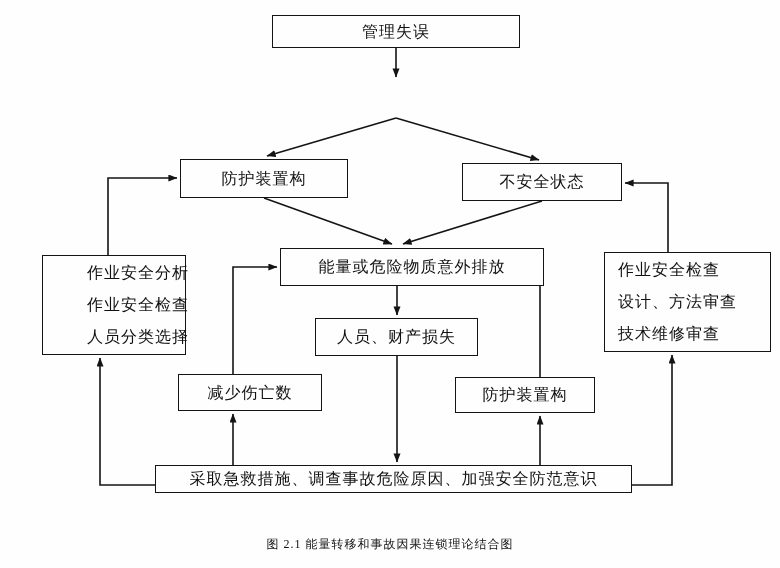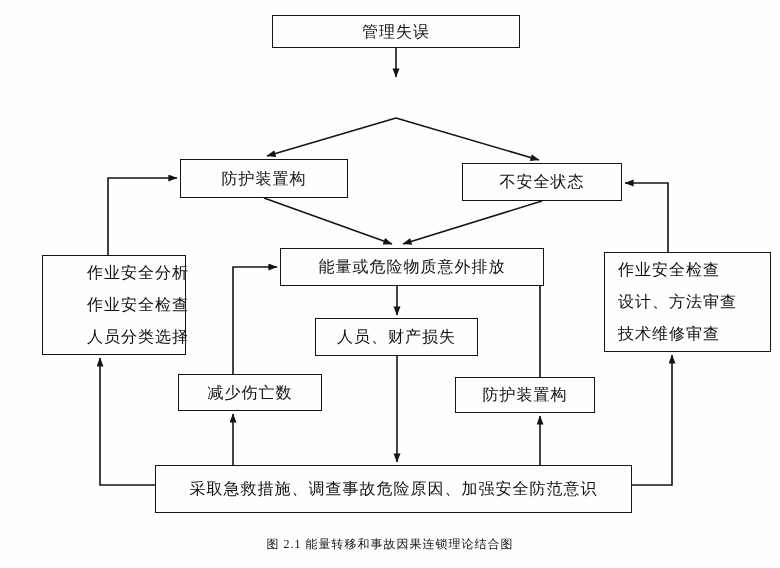--- a/index.html
+++ b/index.html
@@ -63,21 +63,21 @@
   #n-management   { left: 272px; top: 15px;  width: 248px; height: 33px; }
   #n-personal-env { left: 272px; top: 81px;  width: 248px; height: 37px; }
   #n-unsafe-act   { left: 180px; top: 159px; width: 168px; height: 39px; }
   #n-unsafe-state { left: 462px; top: 163px; width: 160px; height: 38px; }
   #n-left-meas    { left: 42px;  top: 255px; width: 144px; height: 100px; padding-left: 44px; }
   #n-energy       { left: 280px; top: 248px; width: 264px; height: 38px; }
   #n-right-meas   { left: 604px; top: 252px; width: 167px; height: 100px; }
   #n-loss         { left: 315px; top: 318px; width: 163px; height: 38px; }
   #n-reduce       { left: 178px; top: 374px; width: 144px; height: 37px; }
   #n-protect      { left: 455px; top: 377px; width: 140px; height: 36px; }
-  #n-bottom       { left: 155px; top: 465px; width: 477px; height: 48px; }
+  #n-bottom       { left: 155px; top: 465px; width: 477px; height: 28px; }
 </style>
 </head>
 <body>
 
 <div class="stage">
 
   <svg class="arrows" viewBox="0 0 780 568" xmlns="http://www.w3.org/2000/svg">
     <defs>
       <marker id="ah" markerWidth="10" markerHeight="8" refX="8.6" refY="3.5" orient="auto" markerUnits="userSpaceOnUse">
         <path d="M0,0 L9,3.5 L0,7 Z" fill="#141414"></path>

